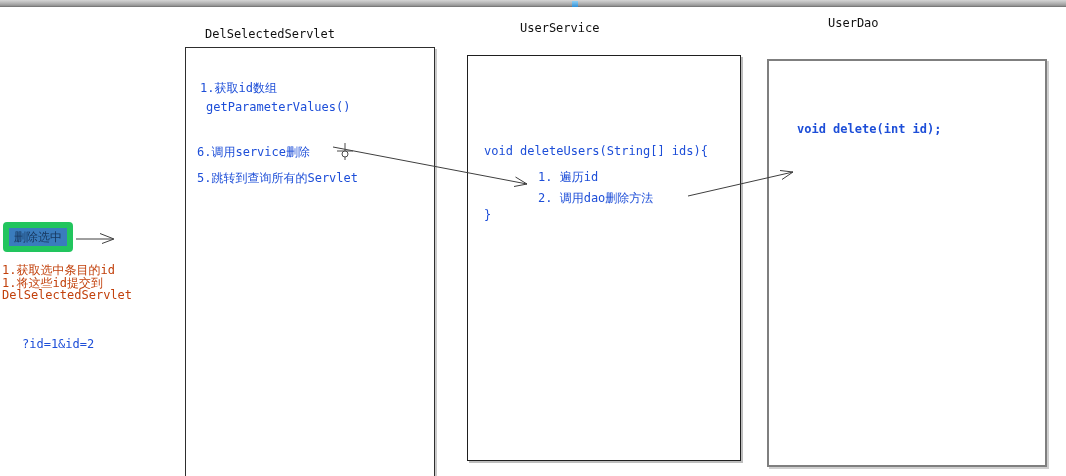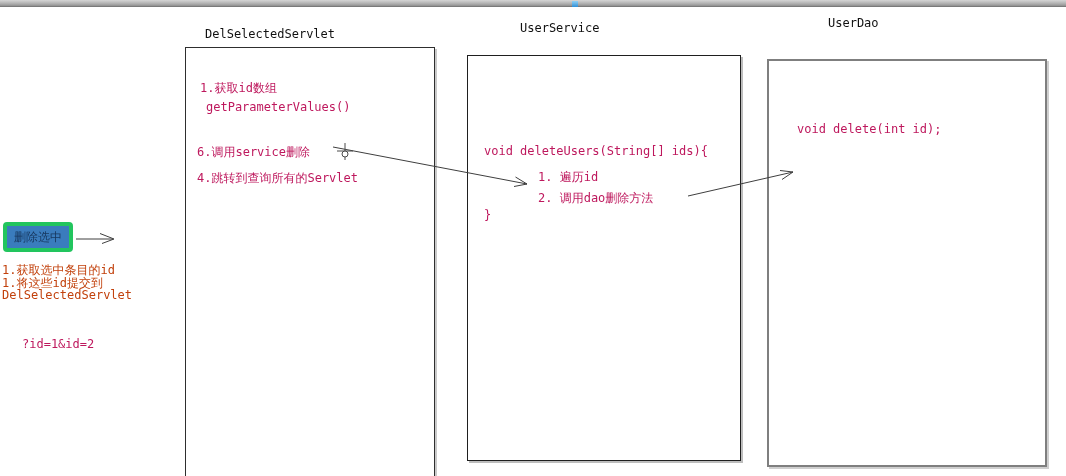--- a/index.html
+++ b/index.html
@@ -34,37 +34,37 @@
   }
   .box-dao {
     left: 767px; top: 59px; width: 280px; height: 408px;
     border: 2px solid #7f7f7f;
     box-shadow: 2px 2px 0 #cfcfcf;
   }
   .box-title { position: absolute; font-size: 12px; white-space: nowrap; color: #111; }
   .t-servlet { left: 205px; top: 27px; }
   .t-service { left: 520px; top: 21px; }
   .t-dao     { left: 800px; top: 16px; margin-left: 28px; }
-  .txt { position: absolute; font-size: 12px; white-space: nowrap; color: #be185d; text-align: center; }
+  .txt { position: absolute; font-size: 12px; white-space: nowrap; color: #1d4ed8; text-align: center; }
   
   .sv1 { left: 200px; top: 80px; }
   .sv2 { left: 206px; top: 100px; }
   .sv3 { left: 197px; top: 144px; }
   .sv4 { left: 197px; top: 170px; }
   
   .sc1 { left: 484px; top: 144px; }
   .sc2 { left: 538px; top: 169px; }
   .sc3 { left: 538px; top: 190px; }
   .sc4 { left: 484px; top: 208px; }
   
-  .da1 { left: 797px; top: 122px; }
+  .da1 { left: 797px; top: 122px; font-weight: bold; }
   
   .delete-btn {
     position: absolute; left: 3px; top: 222px; width: 70px; height: 30px;
-    background: #3a7cbd; border: 4px solid #22c55e; border-radius: 4px;
+    background: #3a7cbd; border: 6px solid #22c55e; border-radius: 4px;
     color: #17375e; font-size: 12px; font-family: inherit;
     display: flex; align-items: center; justify-content: center;
     cursor: pointer; white-space: nowrap;
   }
   .steps-note {
     position: absolute; left: 2px; top: 264px;
     font-size: 12px; line-height: 12.5px; color: #c2410c; white-space: nowrap;
   }
   .query-note { left: 22px; top: 337px; }
   
@@ -81,21 +81,21 @@
 </div>
 
 <div class="box-title t-servlet">DelSelectedServlet</div>
 <div class="box-title t-service">UserService</div>
 <div class="box-title t-dao">UserDao</div>
 
 <div class="dbox box-servlet"></div>
 <div class="txt sv1">1.获取id数组</div>
 <div class="txt sv2">getParameterValues()</div>
 <div class="txt sv3">6.调用service删除</div>
-<div class="txt sv4">4.跳转到查询所有的Servlet</div>
+<div class="txt sv4">5.跳转到查询所有的Servlet</div>
 
 <div class="dbox box-service"></div>
 <div class="txt sc1">void deleteUsers(String[] ids){</div>
 <div class="txt sc2">1. 遍历id</div>
 <div class="txt sc3">2. 调用dao删除方法</div>
 <div class="txt sc4">}</div>
 
 <div class="dbox box-dao"></div>
 <div class="txt da1">void delete(int id);</div>
 

